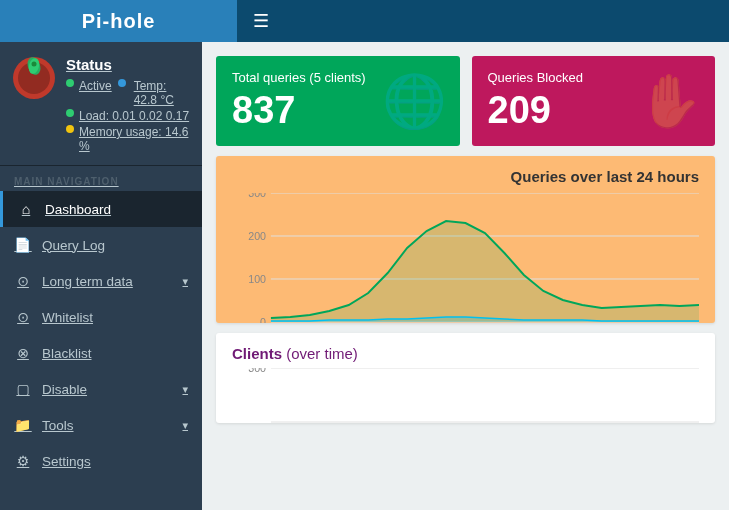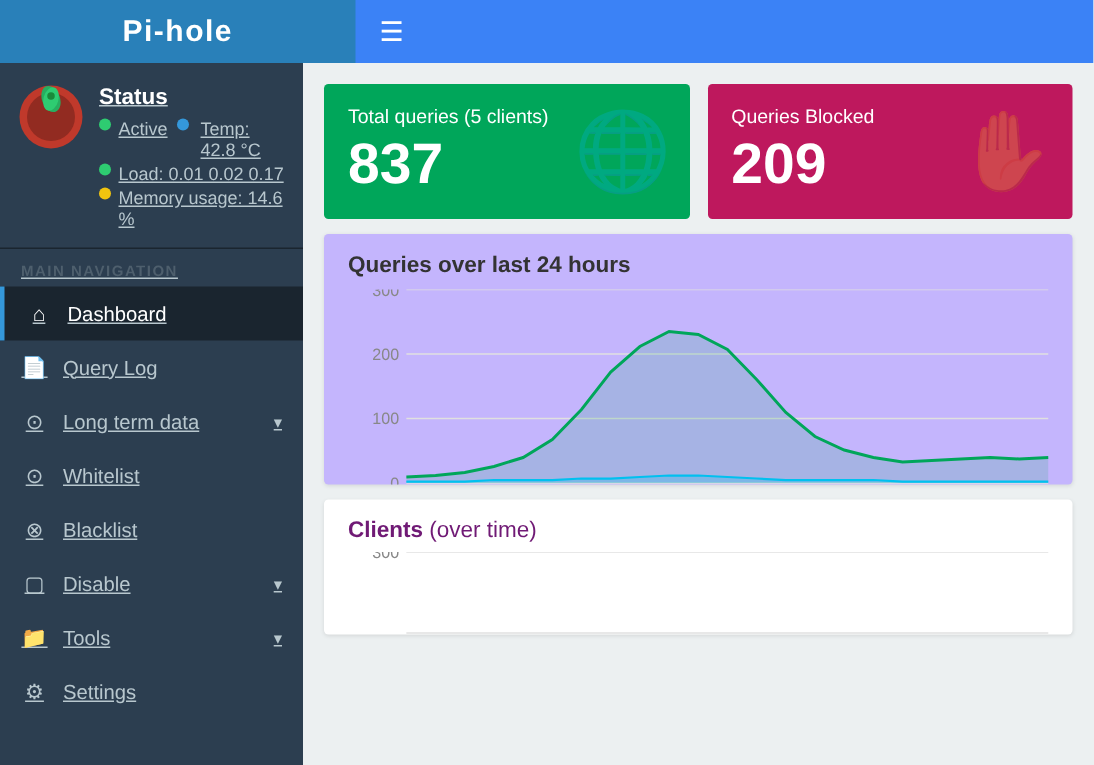--- a/index.html
+++ b/index.html
@@ -1,20 +1,20 @@
 <!DOCTYPE html>
 <html><head>
   <meta charset="utf-8">
   <style>
     * { margin: 0; padding: 0; box-sizing: border-box; }
     body { font-family: 'Helvetica Neue', Arial, sans-serif; display: flex; flex-direction: column; width: 729px; height: 510px; overflow: hidden; background: #ecf0f1; }
 
     
     .top-header {
-      background: #3b82f6;
+      background: #0c4a6e;
       height: 42px;
       display: flex;
       align-items: center;
       width: 100%;
     }
     .top-header-brand {
       width: 237px;
       background: #2980b9;
       height: 100%;
       display: flex;
@@ -172,25 +172,26 @@
       right: 12px;
       top: 50%;
       transform: translateY(-50%);
       font-size: 52px;
       opacity: 0.25;
       color: white;
     }
 
     
     .chart-section {
-      background: #c4b5fd;
+      background: #fdba74;
       margin: 0 14px 10px 14px;
       border-radius: 3px;
       box-shadow: 0 1px 3px rgba(0,0,0,0.1);
       padding: 12px 16px 0 16px;
+      text-align: right;
     }
     .chart-title {
       font-size: 15px;
       font-weight: 600;
       color: #333;
       margin-bottom: 8px;
     }
     .chart-area {
       width: 100%;
       height: 130px;

